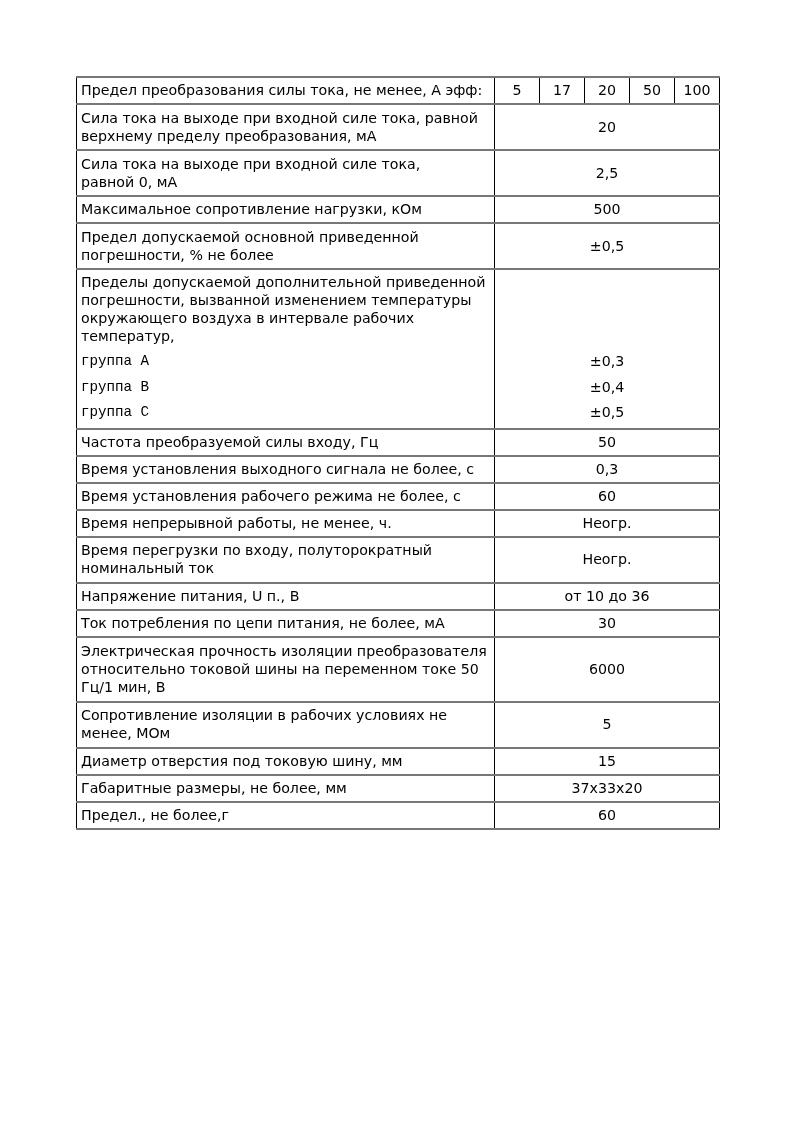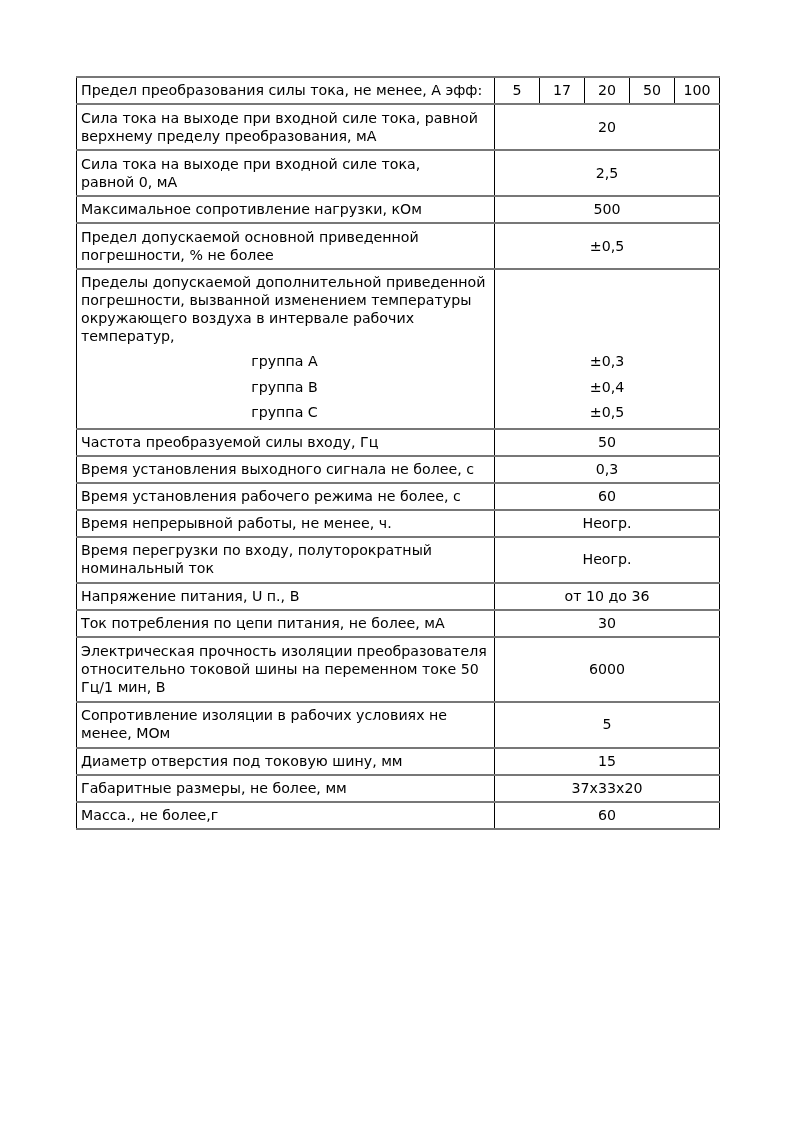--- a/index.html
+++ b/index.html
@@ -8,21 +8,21 @@
     .spec-table { position: absolute; left: 76px; top: 76px; width: 643px;
                   border-collapse: collapse; table-layout: fixed; font-size: 14.2px; padding-left: 40px; }
     .spec-table td { border-left: 1px solid #000; border-right: 1px solid #000;
                      border-top: 2px solid #777; border-bottom: 2px solid #777;
                      padding: 1px 4px 2px 4px; vertical-align: middle; line-height: 18px; }
     .spec-table td.param { text-align: left; }
     .spec-table td.val { text-align: center; }
     .row-h26 td { height: 22px; }
     .row-h45 td { height: 41px; }
     .row-h64 td { height: 60px; }
-    .sub-label { text-align: center; padding-right: 2px; height: 25.5px; line-height: 25.5px; }
+    .sub-label { text-align: left; padding-right: 2px; height: 25.5px; line-height: 25.5px; font-family: Liberation Mono, monospace; }
     .sub-val { height: 25.5px; line-height: 25.5px; }
     .multi-cell { vertical-align: top !important; padding-top: 3px !important; padding-bottom: 2px !important; }
     .multi-val { vertical-align: top !important; padding-top: 0 !important; }
     .multi-val .spacer { height: 79px; }
     .intro-text { line-height: 18px; height: 76px; }
   </style>
 </head>
 <body>
 
 <table class="spec-table">
@@ -141,17 +141,17 @@
     </tr>
     <tr class="row-h26">
       <td class="param">Диаметр отверстия под токовую шину, мм</td>
       <td class="val" colspan="5">15</td>
     </tr>
     <tr class="row-h26">
       <td class="param">Габаритные размеры, не более, мм</td>
       <td class="val" colspan="5">37x33x20</td>
     </tr>
     <tr class="row-h26">
-      <td class="param">Масса., не более,г</td>
+      <td class="param">Предел., не более,г</td>
       <td class="val" colspan="5">60</td>
     </tr>
   </tbody>
 </table>
 
 </body></html>

